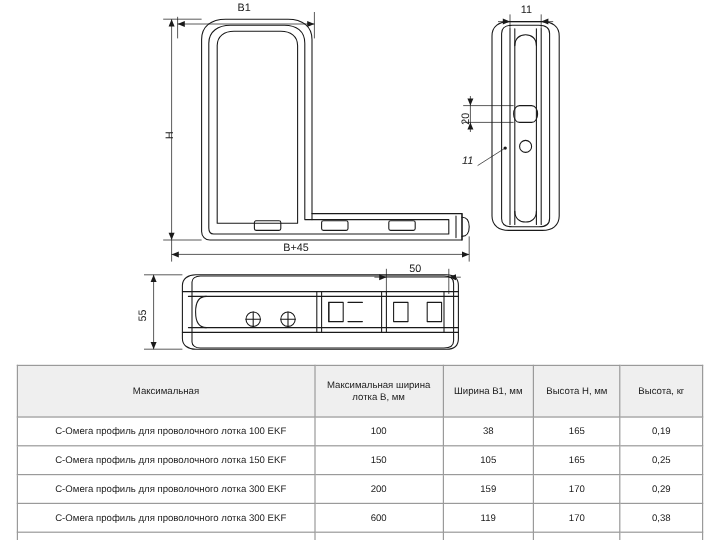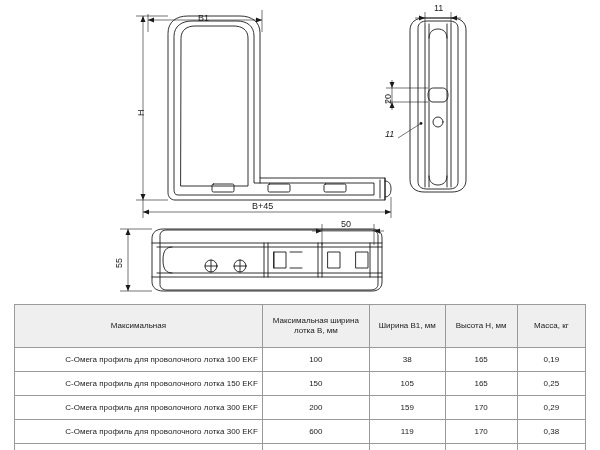--- a/index.html
+++ b/index.html
@@ -58,21 +58,21 @@
   }
   .spec-table thead th {
     background: #efefef;
     height: 34px;
     font-size: 8px;
   }
   .spec-table tbody td {
     height: 15px;
   }
   .spec-table tbody td.name {
-    text-align: right;
+    text-align: center;
     padding-left: 12px;
   }
   .col-name { width: 264px; }
   .col-w    { width: 104px; }
   .col-b1   { width: 72px; }
   .col-h    { width: 68px; }
   .col-m    { width: 64px; }
 </style>
 </head>
 <body>
@@ -227,44 +227,44 @@
       <path d="M374 231 L380 228.5 L380 233.5 Z" fill="#1a1a1a" stroke="none"></path>
 
       <line x1="120" y1="229" x2="152" y2="229"></line>
       <line x1="120" y1="291" x2="152" y2="291"></line>
       <line x1="128" y1="229" x2="128" y2="291"></line>
       <path d="M128 229 L125.5 235 L130.5 235 Z" fill="#1a1a1a" stroke="none"></path>
       <path d="M128 291 L125.5 285 L130.5 285 Z" fill="#1a1a1a" stroke="none"></path>
     </g>
   </svg>
 
-  <div class="dim-label" style="left:198px; top:13px;">B1</div>
+  <div class="dim-label" style="left:198px; top:1px;">B1</div>
 
   <div class="dim-label vert" style="left:136px; top:116px;">H</div>
 
-  <div class="dim-label" style="left:252px; top:201px;text-align:right;">B+45</div>
+  <div class="dim-label" style="left:236px; top:201px;text-align:right;">B+45</div>
 
   <div class="dim-label" style="left:434px; top:3px;">11</div>
 
   <div class="dim-label vert" style="left:383px; top:104px;">20</div>
 
   <div class="dim-label" style="left:385px; top:129px; font-style:italic;">11</div>
 
   <div class="dim-label" style="left:341px; top:219px;">50</div>
 
   <div class="dim-label vert" style="left:114px; top:268px;">55</div>
 
   <table class="spec-table">
     <thead>
       <tr>
         <th class="col-name">Максимальная</th>
         <th class="col-w">Максимальная ширина лотка B, мм</th>
         <th class="col-b1">Ширина B1, мм</th>
         <th class="col-h">Высота H, мм</th>
-        <th class="col-m">Масса, кг</th>
+        <th class="col-m">Высота, кг</th>
       </tr>
     </thead>
     <tbody>
       <tr>
         <td class="name">С-Омега профиль для проволочного лотка 100 EKF</td>
         <td>100</td>
         <td>38</td>
         <td>165</td>
         <td>0,19</td>
       </tr>

